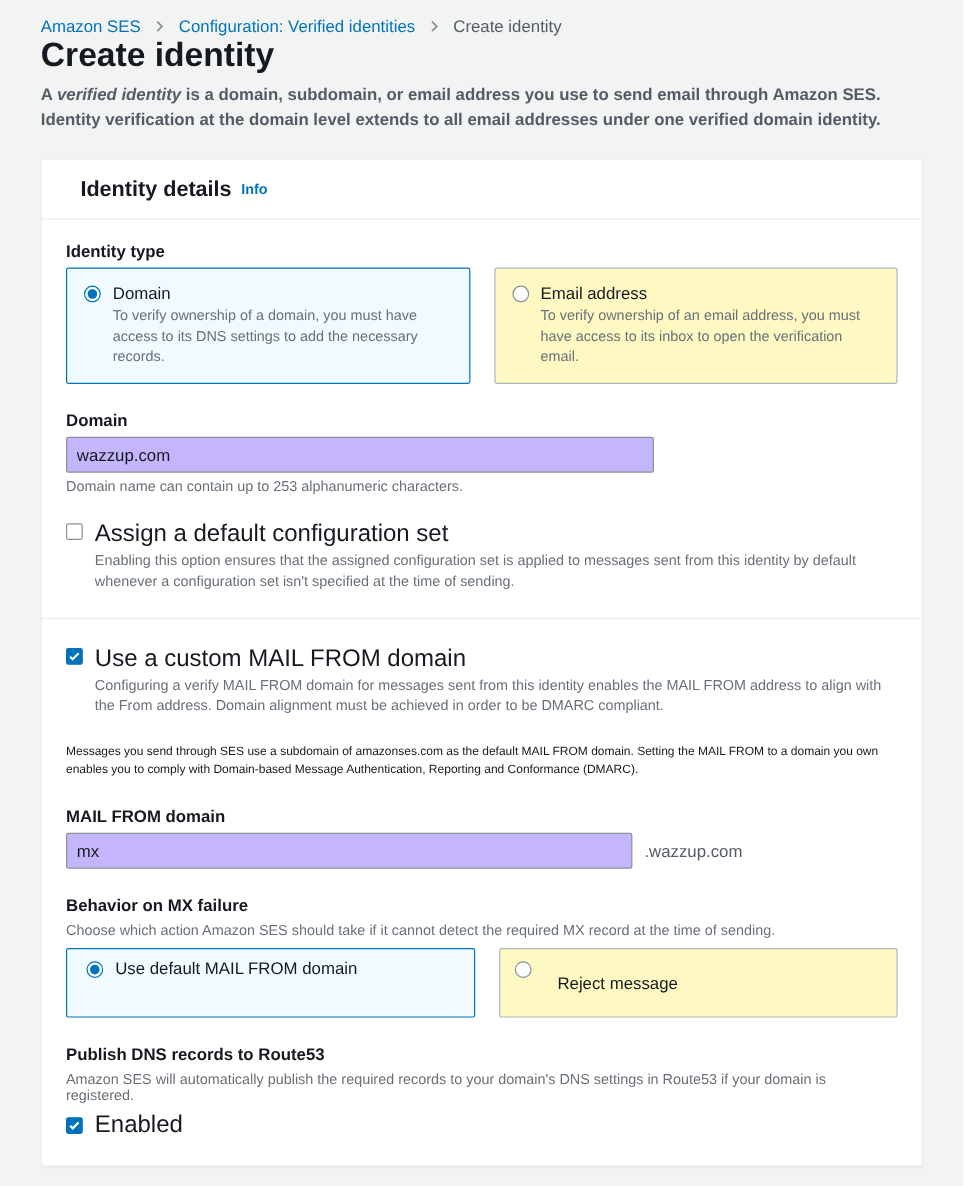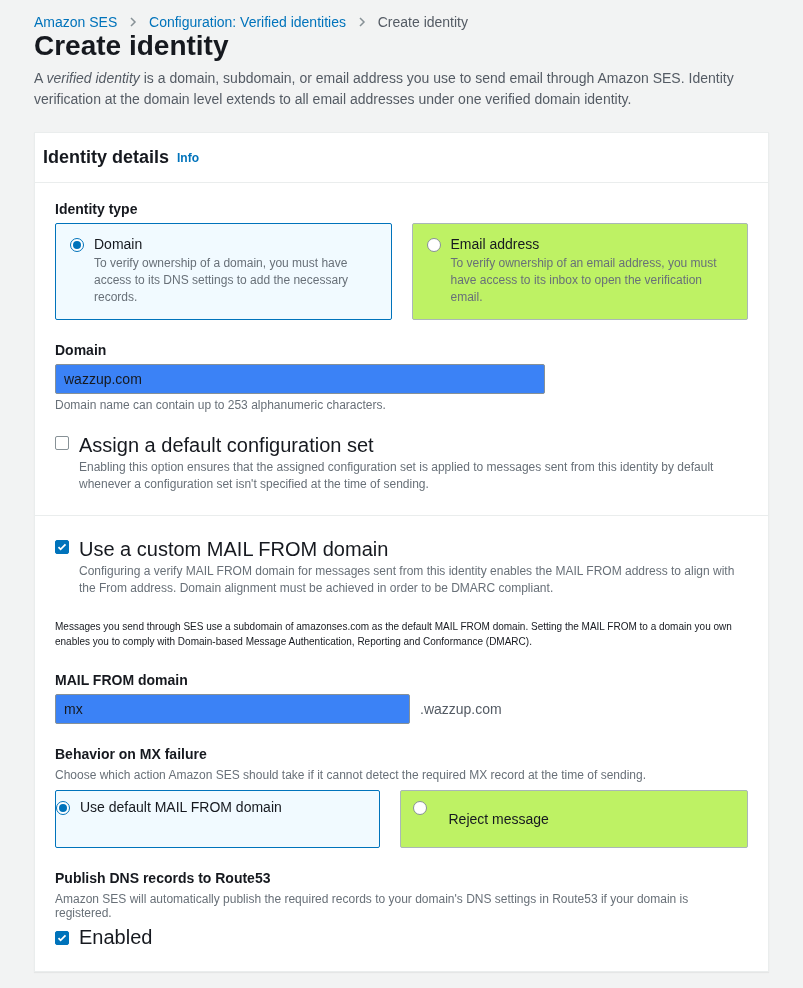--- a/index.html
+++ b/index.html
@@ -23,74 +23,74 @@
     color:var(--text);
     background:var(--bg);
     width:803px;
   }
   .page { padding:14px 34px 0 34px; }
   .breadcrumbs { font-size:14px; color:var(--text-secondary); }
   .breadcrumbs a { color:var(--link); text-decoration:none; }
   .breadcrumbs .sep { display:inline-block; margin:0 8px; color:#879196; }
   .breadcrumbs .sep svg { width:8px; height:10px; }
   h1.page-title { font-size:28px; font-weight:700; margin:0 0 6px 0; color:var(--text); }
-  .page-desc { color:var(--text-secondary); font-size:14px; line-height:1.5; margin-bottom:22px; }
+  .page-desc { color:var(--text-secondary); font-size:14px; line-height:1.5; margin-bottom:22px;font-weight:bold; }
   .page-desc em { font-style:italic; }
   .panel {
     background:#fff; border:1px solid var(--border-panel);
     box-shadow:0 1px 1px rgba(0,0,0,.05);
     margin-bottom:20px;
   }
   .panel-header {
-    padding:14px 8px;
+    padding:14px 32px;
     border-bottom:1px solid var(--border-panel);
     display:flex; align-items:center; gap:8px;
   }
   .panel-header h2 { margin:0; font-size:18px; font-weight:700; }
   .info-link { color:var(--link); font-size:12px; font-weight:700; text-decoration:none; }
   .panel-body { padding:18px 20px 22px 20px; }
   .field-label { font-size:14px; font-weight:700; color:var(--text); margin-bottom:6px; }
   .radio-tiles { display:flex; gap:20px; }
   .radio-tile {
     flex:1; border:1px solid var(--card-border); border-radius:2px;
     padding:12px 14px 14px 14px; display:flex; gap:10px; cursor:pointer;
-    background:#bef264;
+    background:#fef9c3;
   }
   .radio-tile.selected { border-color:var(--accent-border); background:var(--sel-bg); }
   .radio-dot {
     width:14px; height:14px; border:1px solid #879196; border-radius:50%;
     margin-top:2px; flex:0 0 14px; position:relative; background:#fff;
   }
   .radio-tile.selected .radio-dot { border-color:var(--accent); }
   .radio-tile.selected .radio-dot::after {
     content:""; position:absolute; inset:2px; border-radius:50%; background:var(--accent);
   }
   .radio-tile .rt-title { font-size:14px; font-weight:400; color:var(--text); margin-bottom:3px; }
   .radio-tile .rt-desc { font-size:12px; color:var(--text-hint); line-height:1.4; }
   .section { margin-top:22px; }
   input.text-input {
     width:490px; max-width:100%; padding:6px 8px; font-size:14px;
-    border:1px solid #879196; border-radius:2px; background:#3b82f6; color:var(--text);
+    border:1px solid #879196; border-radius:2px; background:#c4b5fd; color:var(--text);
   }
   .hint { font-size:12px; color:var(--text-hint); margin-top:4px; }
   .check-row { display:flex; gap:10px; align-items:flex-start; }
   .check-box {
     width:14px; height:14px; border:1px solid #879196; border-radius:2px; margin-top:2px;
     flex:0 0 14px; position:relative; background:#fff; cursor:pointer;
   }
   .check-box.checked { background:var(--accent); border-color:var(--accent); }
   .check-box.checked svg { position:absolute; inset:0; margin:auto; }
   .check-label { font-size:20px; }
   .check-desc { font-size:12px; color:var(--text-hint); line-height:1.4; margin-top:2px; }
   .divider { border-top:1px solid var(--border-panel); margin:22px -20px 0 -20px; padding:22px 20px 0 20px; }
   .body-text { font-size:10px; color:var(--text); line-height:1.55; }
   .inline-row { display:flex; align-items:center; gap:10px; }
   .suffix { color:var(--text-secondary); font-size:14px; }
   .subhint { font-size:12px; color:var(--text-hint); margin-top:2px; }
-  input.mf-input { width:355px; }
+  input.mf-input { width:472px; }
 </style>
 </head>
 <body>
 
 <div class="page">
 
   <div class="breadcrumbs">
     <a href="#">Amazon SES</a>
     <span class="sep">
       <svg viewBox="0 0 6 10" width="7" height="11">
@@ -173,21 +173,21 @@
           <div class="inline-row">
             <input class="text-input mf-input" type="text" value="mx" style="">
             <span class="suffix">.wazzup.com</span>
           </div>
         </div>
 
         <div class="section">
           <div class="field-label">Behavior on MX failure</div>
           <div class="subhint">Choose which action Amazon SES should take if it cannot detect the required MX record at the time of sending.</div>
           <div class="radio-tiles" style="margin-top:8px;">
-            <div class="radio-tile selected" style="padding:8px 0;">
+            <div class="radio-tile selected" style="padding:8px 16px;">
               <div class="radio-dot"></div>
               <div class="rt-title" style="margin:0;">Use default MAIL FROM domain</div>
             </div>
             <div class="radio-tile" style="padding:8px 12px;">
               <div class="radio-dot"></div>
               <div class="rt-title" style="margin:12px;">Reject message</div>
             </div>
           </div>
         </div>
 

